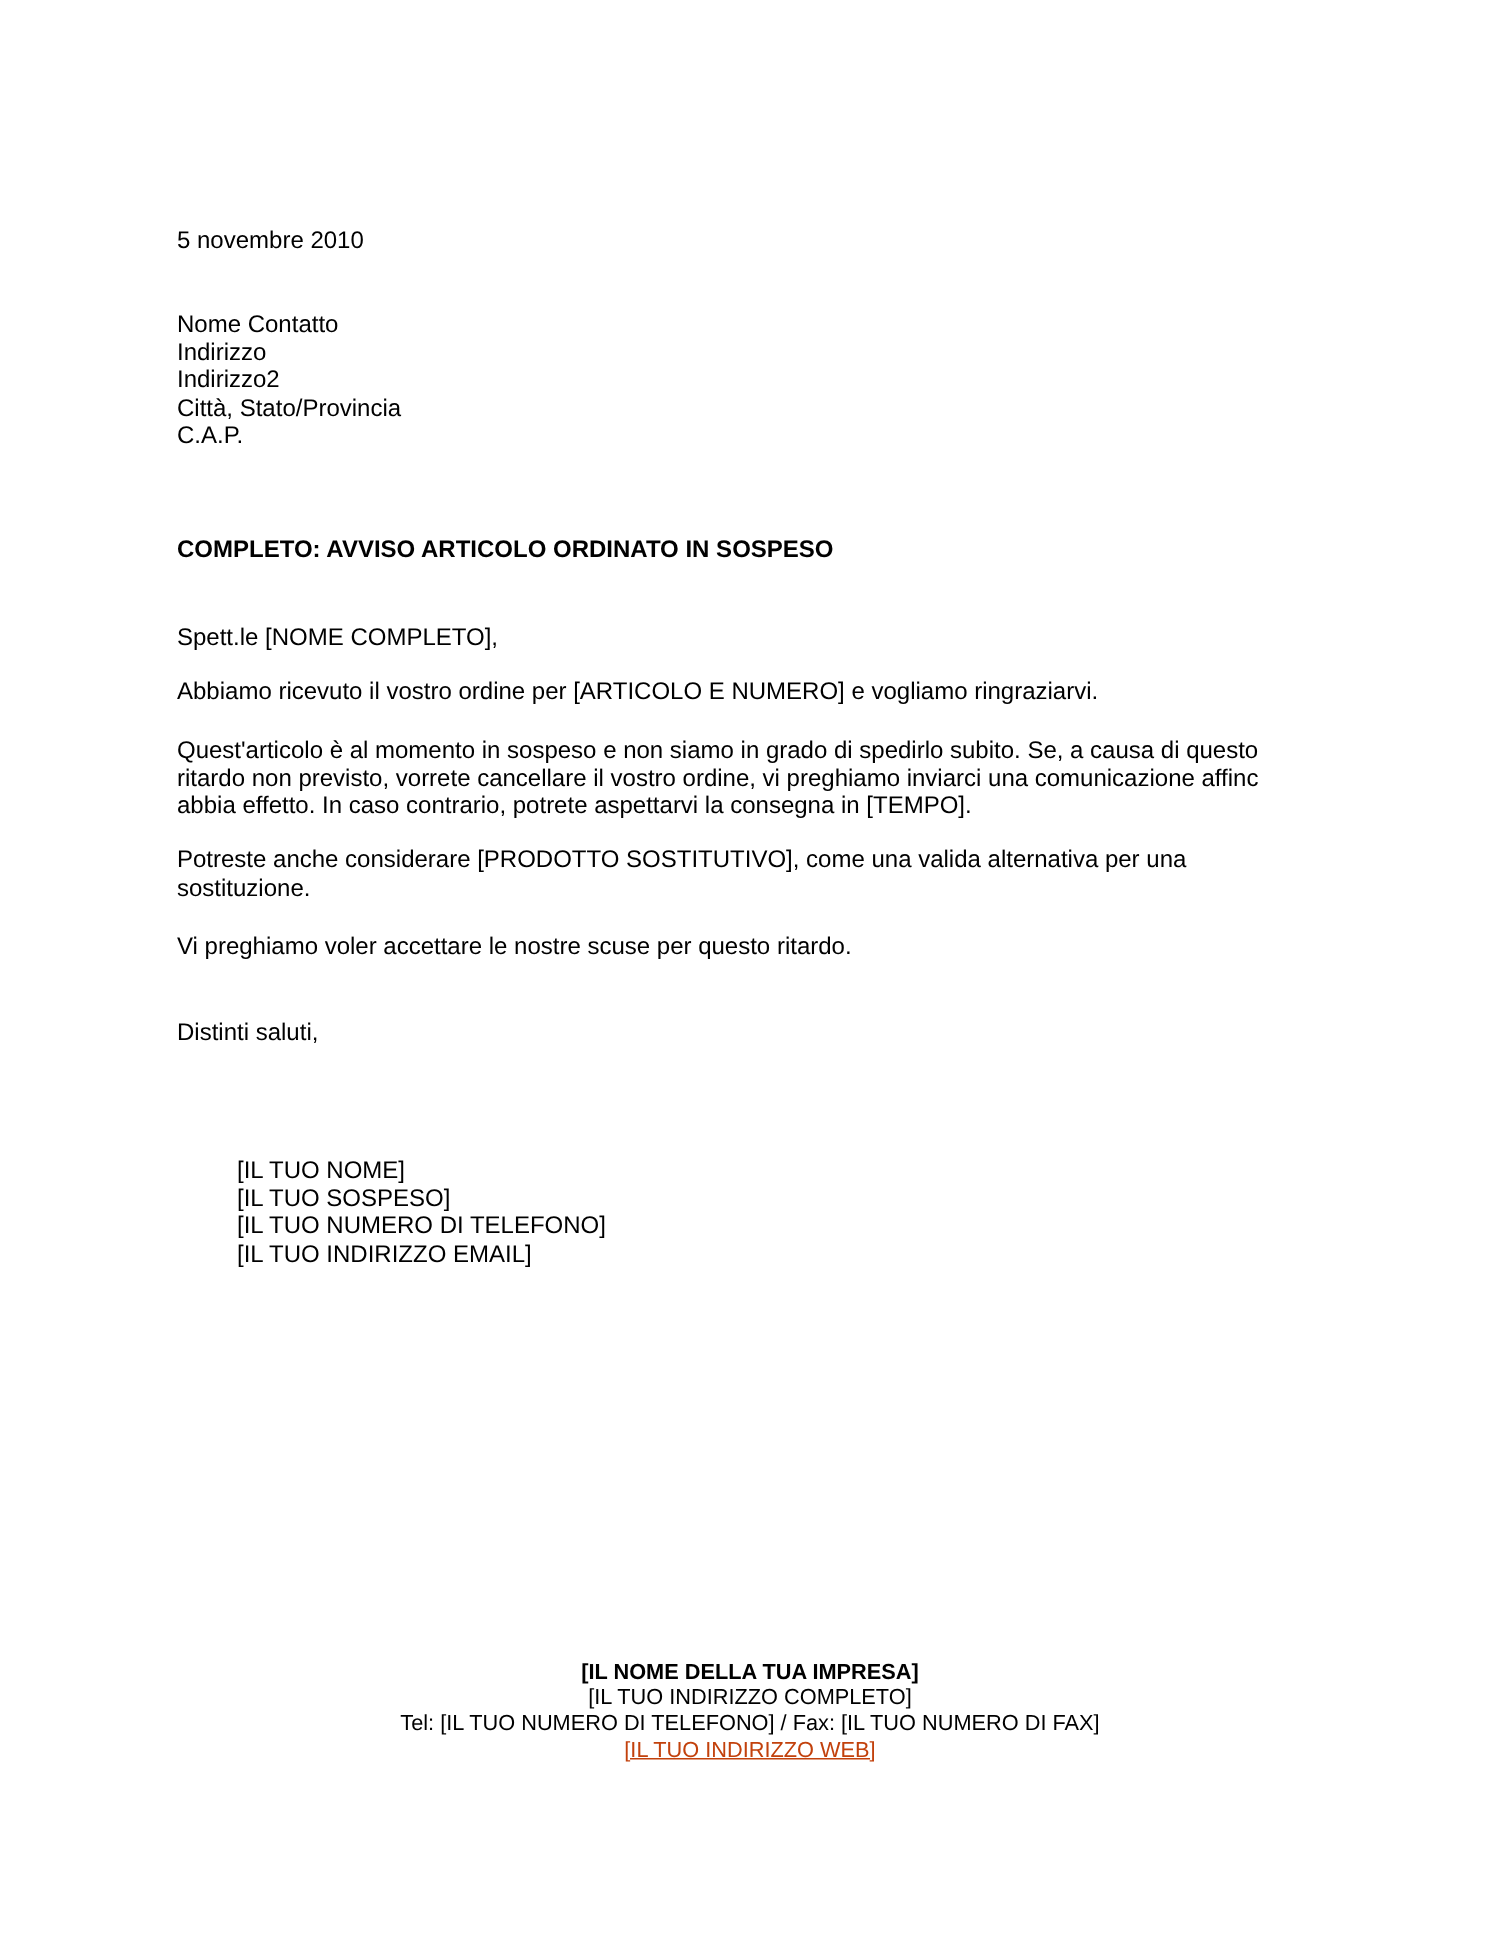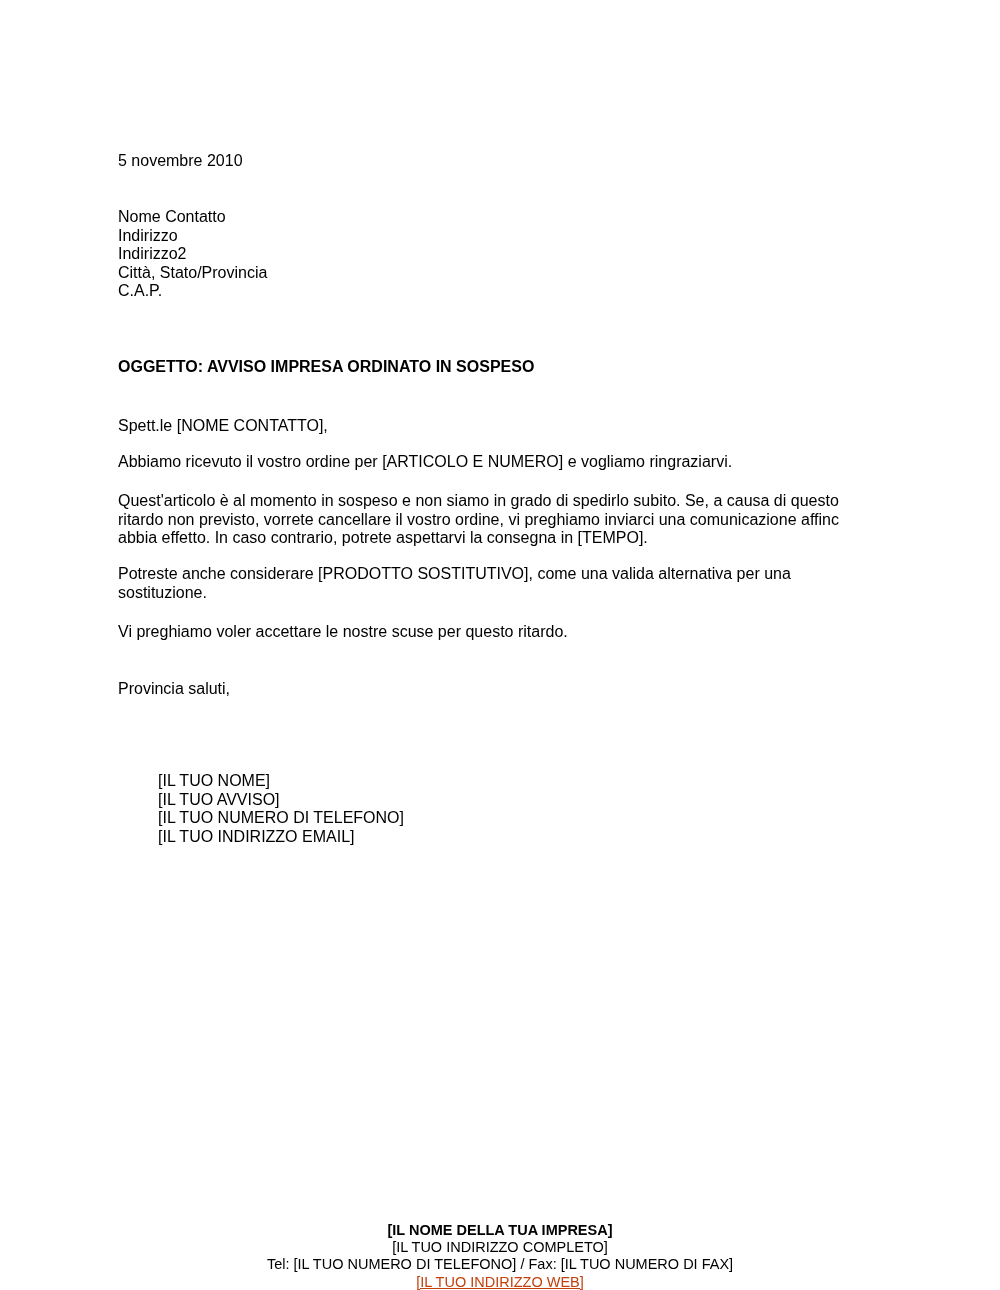--- a/index.html
+++ b/index.html
@@ -34,21 +34,21 @@
   .salutation-block{ top: 417px; }
   .para-1          { top: 453px; }
   .para-2          { top: 492px; }
   .para-3          { top: 565px; }
   .para-4          { top: 623px; }
   .closing-block   { top: 680px; }
   .signature-block { top: 772px; margin-left: 40px; }
   .page-footer {
     position: absolute;
     left: 0;
-    top: 1222px;
+    top: 1107px;
     width: 1000px;
     text-align: center;
     font-size: 14.5px;
     line-height: 17.2px;
   }
   .page-footer a {
     color: #c2410c;
     text-decoration: underline;
     cursor: pointer;
   }
@@ -61,37 +61,37 @@
   <div class="block date-block">5 novembre 2010</div>
 
   <div class="block recipient-block">
     <div>Nome Contatto</div>
     <div>Indirizzo</div>
     <div>Indirizzo2</div>
     <div>Città, Stato/Provincia</div>
     <div>C.A.P.</div>
   </div>
 
-  <div class="block subject-block bold">OGGETTO: AVVISO IMPRESA ORDINATO IN SOSPESO</div>
+  <div class="block subject-block bold">COMPLETO: AVVISO ARTICOLO ORDINATO IN SOSPESO</div>
 
-  <div class="block salutation-block">Spett.le [NOME CONTATTO],</div>
+  <div class="block salutation-block">Spett.le [NOME COMPLETO],</div>
 
   <div class="block para para-2">Quest'articolo è al momento in sospeso e non siamo in grado di spedirlo subito. Se, a causa di questo ritardo non previsto, vorrete cancellare il vostro ordine, vi preghiamo inviarci una comunicazione affinché abbia effetto. In caso contrario, potrete aspettarvi la consegna in [TEMPO].</div>
 
   <div class="block para para-1">Abbiamo ricevuto il vostro ordine per [ARTICOLO E NUMERO] e vogliamo ringraziarvi.</div>
 
   <div class="block para para-4">Vi preghiamo voler accettare le nostre scuse per questo ritardo.</div>
 
   <div class="block para para-3">Potreste anche considerare [PRODOTTO SOSTITUTIVO], come una valida alternativa per una sostituzione.</div>
 
-  <div class="block closing-block">Provincia saluti,</div>
+  <div class="block closing-block">Distinti saluti,</div>
 
   <div class="block signature-block">
     <div>[IL TUO NOME]</div>
-    <div>[IL TUO AVVISO]</div>
+    <div>[IL TUO SOSPESO]</div>
     <div>[IL TUO NUMERO DI TELEFONO]</div>
     <div>[IL TUO INDIRIZZO EMAIL]</div>
   </div>
 
   <div class="page-footer">
     <div class="bold">[IL NOME DELLA TUA IMPRESA]</div>
     <div>[IL TUO INDIRIZZO COMPLETO]</div>
     <div>Tel: [IL TUO NUMERO DI TELEFONO] / Fax: [IL TUO NUMERO DI FAX]</div>
     <div>
       <a href="#">[IL TUO INDIRIZZO WEB]</a>

